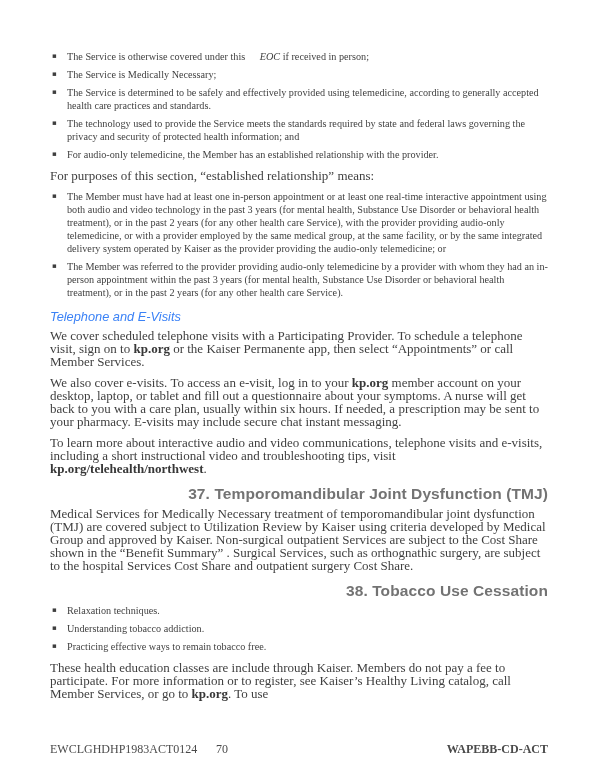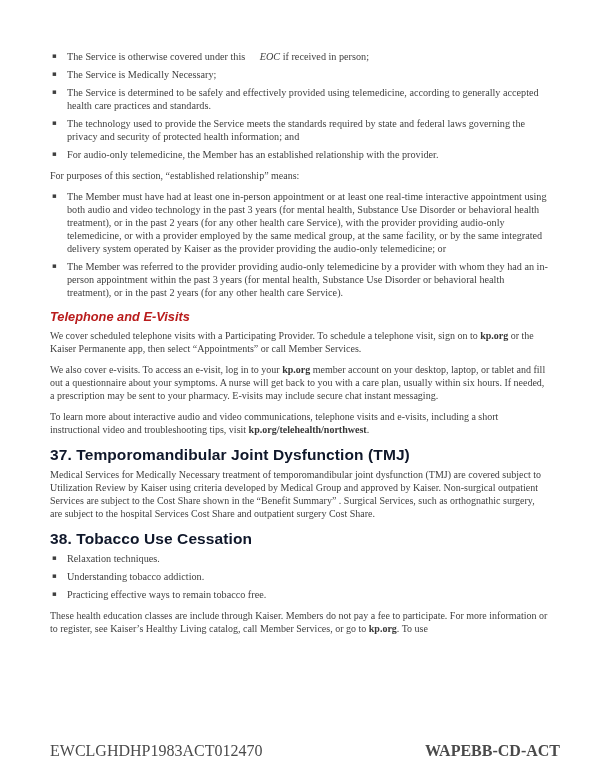--- a/index.html
+++ b/index.html
@@ -7,21 +7,21 @@
     position:relative;
     width:600px;height:776px;
     background:#ffffff;
     overflow:hidden;
     font-family:"Liberation Serif", serif;
     color:#3f3f3f;
   }
   .content{padding:50px 52px 0 50px;}
   p{
     margin:0 0 8px 0;
-    font-size:10px;
+    font-size:13px;
     line-height:13px;
   }
   ul.blist{
     list-style:none;
     margin:0 0 8px 0;
     padding:0;
   }
   ul.blist li{
     position:relative;
     padding-left:17px;
@@ -35,40 +35,41 @@
     font-family:"DejaVu Sans", sans-serif;
     font-size:7px;
     color:#3f3f3f;
   }
   .i{font-style:italic;margin-left:12px;}
   b{font-weight:bold;color:#373737;}
   .h-sub{
     margin:10px 0 5px 0;
     font-family:"Liberation Sans", sans-serif;
     font-style:italic;
-    font-weight:bold;
+    font-weight:normal;
     font-size:12.8px;
     line-height:15px;
-    color:#b91c1c;
+    color:#3b82f6;
   }
   .h-main{
     margin:9px 0 4px 0;
     font-family:"Liberation Sans", sans-serif;
     font-weight:bold;
     font-size:15.5px;
     line-height:19px;
-    color:#0f172a;
+    color:#737373;
     letter-spacing:0.1px;
+    text-align:right;
   }
   .footer{
     position:absolute;
-    left:50px;right:40px;
+    left:50px;right:52px;
     top:742px;
     display:flex;
-    font-size:16px;
+    font-size:12px;
     color:#4a4a4a;
   }
   .footer .col{flex:1;}
   .footer .col.c{text-align:left;}
   .footer .col.r{text-align:right;font-weight:bold;}
 </style>
 </head>
 <body>
 
 <div class="page">

